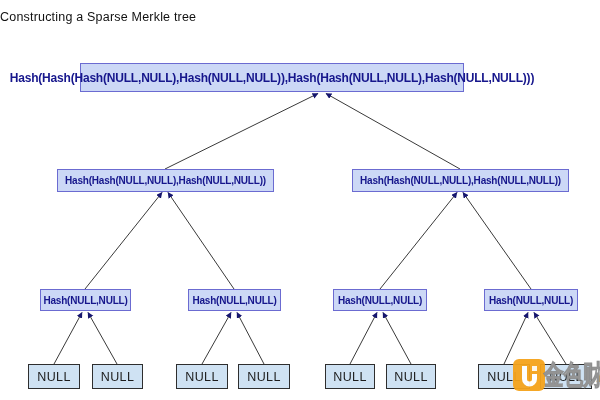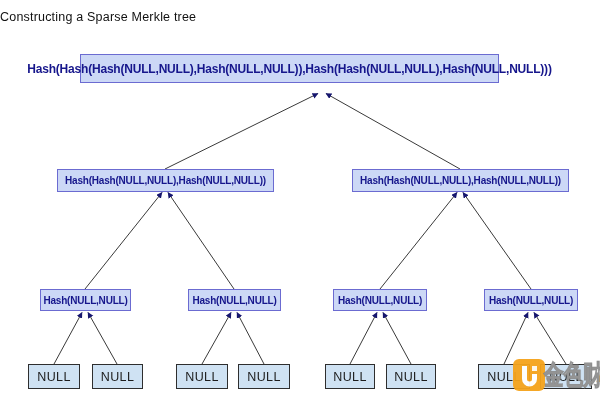--- a/index.html
+++ b/index.html
@@ -66,21 +66,21 @@
       <line x1="117" y1="364" x2="88" y2="312.5" marker-end="url(#arrow)"></line>
       <line x1="202" y1="364" x2="231" y2="312.5" marker-end="url(#arrow)"></line>
       <line x1="264" y1="364" x2="237" y2="312.5" marker-end="url(#arrow)"></line>
       <line x1="350" y1="364" x2="377" y2="312.5" marker-end="url(#arrow)"></line>
       <line x1="411" y1="364" x2="383" y2="312.5" marker-end="url(#arrow)"></line>
       <line x1="504" y1="364" x2="528" y2="312.5" marker-end="url(#arrow)"></line>
       <line x1="566" y1="364" x2="534" y2="312.5" marker-end="url(#arrow)"></line>
     </g>
   </svg>
 
-  <div class="pnode" style="left:80px;top:54px;width:419px;height:29px;font-size:12px;">Hash(Hash(Hash(NULL,NULL),Hash(NULL,NULL)),Hash(Hash(NULL,NULL),Hash(NULL,NULL)))</div>
+  <div class="pnode" style="left:80px;top:63px;width:384px;height:29px;font-size:12px;">Hash(Hash(Hash(NULL,NULL),Hash(NULL,NULL)),Hash(Hash(NULL,NULL),Hash(NULL,NULL)))</div>
 
   <div class="pnode" style="left:57px;top:169px;width:217px;height:23px;">Hash(Hash(NULL,NULL),Hash(NULL,NULL))</div>
   <div class="pnode" style="left:352px;top:169px;width:217px;height:23px;">Hash(Hash(NULL,NULL),Hash(NULL,NULL))</div>
 
   <div class="pnode" style="left:40px;top:289px;width:91px;height:22px;">Hash(NULL,NULL)</div>
   <div class="pnode" style="left:188px;top:289px;width:93px;height:22px;">Hash(NULL,NULL)</div>
   <div class="pnode" style="left:333px;top:289px;width:94px;height:22px;">Hash(NULL,NULL)</div>
   <div class="pnode" style="left:484px;top:289px;width:94px;height:22px;">Hash(NULL,NULL)</div>
 
   <div class="leaf" style="left:28px;top:364px;width:52px;height:25px;">NULL</div>

